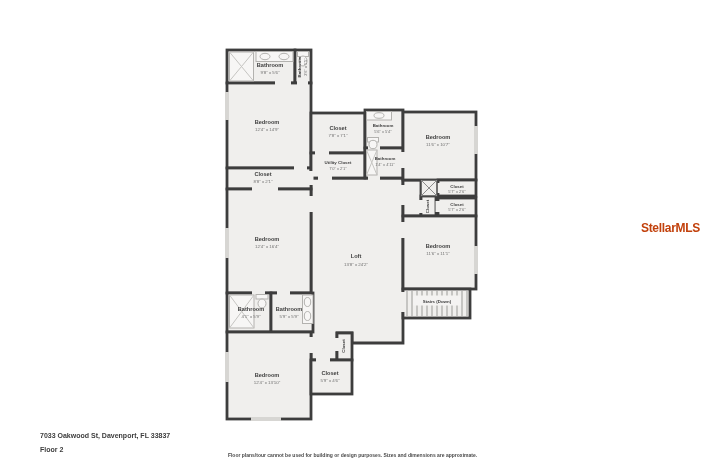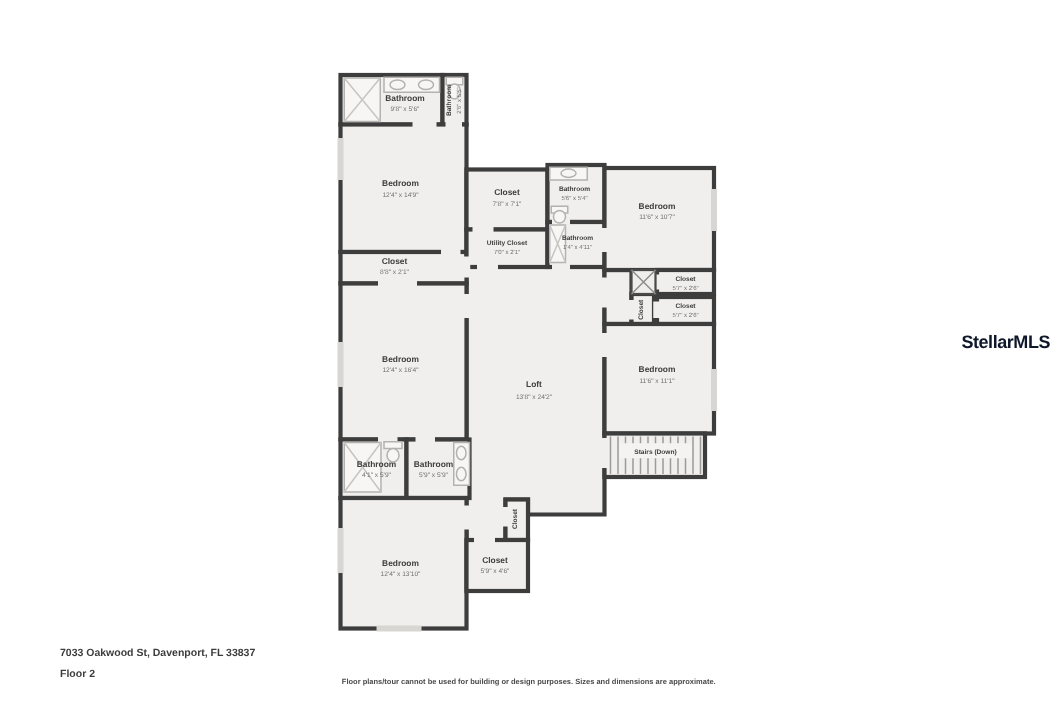--- a/index.html
+++ b/index.html
@@ -17,21 +17,21 @@
   .rdims{font-size:4.4px;fill:#6f6f6f;text-anchor:middle;}
   .rname-sm{font-size:4.4px;font-weight:bold;fill:#3e3e3e;text-anchor:middle;}
   .rdims-sm{font-size:4px;fill:#6f6f6f;text-anchor:middle;}
   .stairs-stripes{stroke:#9b9b98;stroke-width:1;fill:none;}
   .stairs-bg{fill:#f4f3f2;stroke:none;}
   .addr{position:absolute;left:40px;top:432px;font-size:7px;font-weight:bold;color:#3c3c3c;}
   .floorlbl{position:absolute;left:40px;top:446px;font-size:7px;font-weight:bold;color:#3c3c3c;}
   .disclaimer{position:absolute;left:0;top:452px;width:705px;text-align:center;
               font-size:5px;font-weight:bold;color:#4a4a4a;}
   .watermark{position:absolute;left:600px;top:221px;width:100px;text-align:right;
-             font-size:12px;font-weight:bold;color:#0f172a;letter-spacing:-0.3px;}
+             font-size:12px;font-weight:bold;color:#c2410c;letter-spacing:-0.3px;}
 </style>
 </head>
 <body>
 
 <div class="page">
 
   <svg width="705" height="469" viewBox="0 0 705 469">
 
     <g>
       <polygon class="room" points="311,178 403,178 403,343 352,343 352,333 337,333 337,360 311,360"></polygon>

